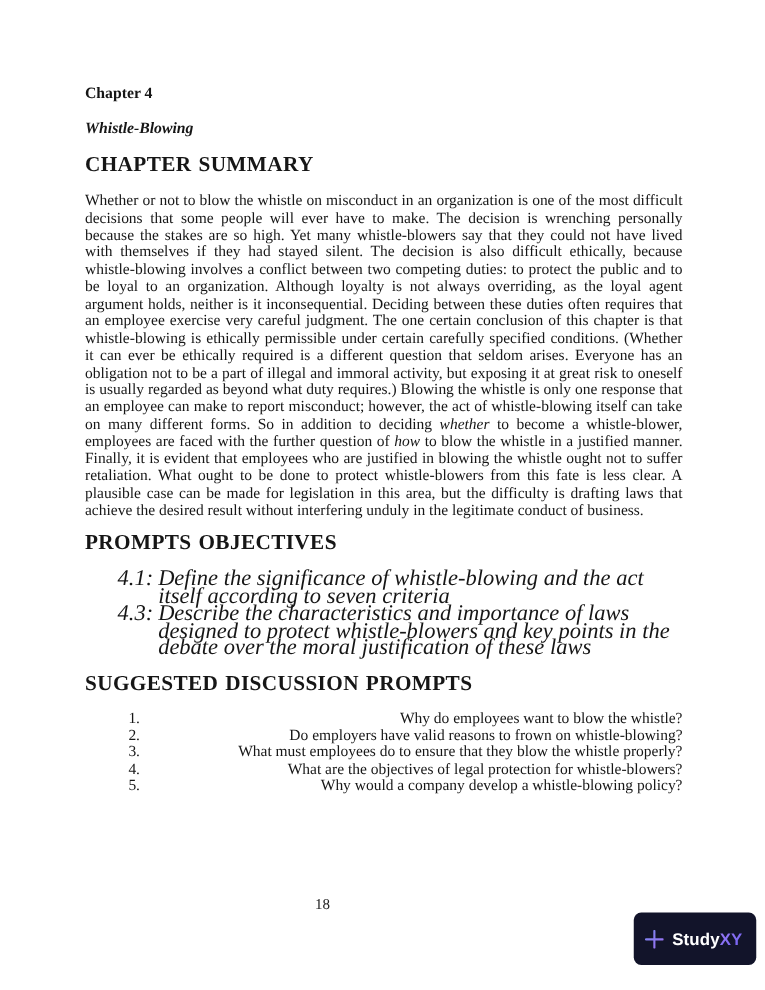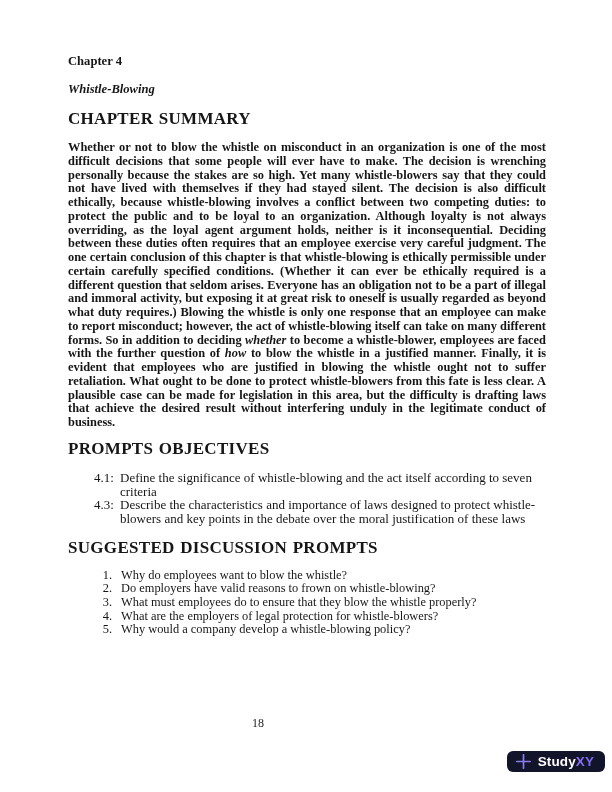--- a/index.html
+++ b/index.html
@@ -8,21 +8,21 @@
     width: 612px;
     height: 792px;
     background: #ffffff;
     font-family: "Liberation Serif", serif;
     color: #161616;
     overflow: hidden;
   }
   .content {
     position: absolute;
     left: 68px;
-    top: 55px;
+    top: 68px;
     width: 478px;
   }
   .chapter-label {
     font-size: 12.6px;
     font-weight: bold;
     margin: 0 0 15px 0;
     line-height: 13px;
   }
   .chapter-title {
     font-size: 12.6px;
@@ -37,27 +37,27 @@
     letter-spacing: 0.3px;
     word-spacing: 1px;
     margin: 0 0 16px 0;
     line-height: 13px;
   }
   .summary-para {
     font-size: 12.4px;
     line-height: 13.75px;
     text-align: justify;
     margin: 0 0 12px 0;
-    font-weight: bold;
   }
   .summary-para i { font-style: italic; }
   .obj-list {
     margin: 16px 0 15px 0;
-    font-size: 13px;
+    font-size: 18px;
     line-height: 13.75px;
+    font-style: italic;
   }
   .obj-item {
     display: flex;
     align-items: flex-start;
     margin: 0 0 0 26px;
   }
   .obj-num {
     flex: 0 0 22px;
     white-space: nowrap;
   }
@@ -76,35 +76,36 @@
     margin: 0 0 0 30px;
   }
   .prompt-num {
     flex: 0 0 14px;
     text-align: right;
     white-space: nowrap;
   }
   .prompt-text {
     flex: 1;
     padding-left: 9px;
+    text-align: right;
   }
   .page-number {
     position: absolute;
     top: 716px;
     left: 0;
     width: 516px;
     text-align: center;
     font-size: 12px;
     color: #222;
   }
   .brand-badge {
     position: absolute;
     right: 7px;
     bottom: 20px;
-    height: 21px;
+    height: 42px;
     display: flex;
     align-items: center;
     gap: 7px;
     padding: 0 11px 0 9px;
     border-radius: 6px;
     background: #12142a;
     font-family: "Liberation Sans", sans-serif;
     cursor: pointer;
   }
   .brand-plus { display: flex; align-items: center; }
@@ -155,21 +156,21 @@
       <div class="prompt-item">
         <span class="prompt-num">2.</span>
         <span class="prompt-text">Do employers have valid reasons to frown on whistle-blowing?</span>
       </div>
       <div class="prompt-item">
         <span class="prompt-num">3.</span>
         <span class="prompt-text">What must employees do to ensure that they blow the whistle properly?</span>
       </div>
       <div class="prompt-item">
         <span class="prompt-num">4.</span>
-        <span class="prompt-text">What are the employers of legal protection for whistle-blowers?</span>
+        <span class="prompt-text">What are the objectives of legal protection for whistle-blowers?</span>
       </div>
       <div class="prompt-item">
         <span class="prompt-num">5.</span>
         <span class="prompt-text">Why would a company develop a whistle-blowing policy?</span>
       </div>
     </div>
   </div>
 
   <div class="page-number">18</div>
 

